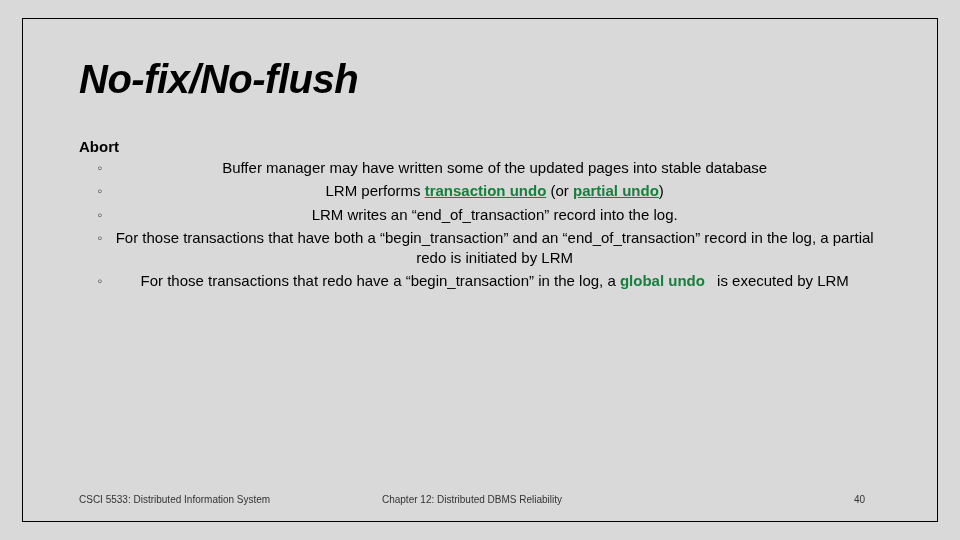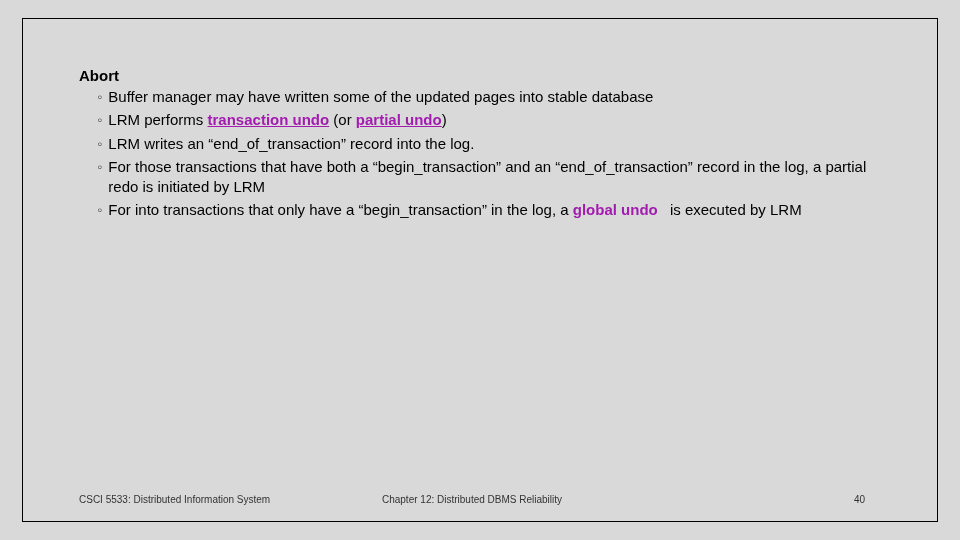--- a/index.html
+++ b/index.html
@@ -39,41 +39,43 @@
     line-height: 1.35;
     margin: 3px 0 3px 18px;
   }
   .bullet-mark {
     flex: 0 0 auto;
     margin-right: 6px;
     color: #555;
   }
   .bullet-text {
     flex: 1 1 auto;
+    text-align: center;
   }
-  .red { color: #a21caf; font-weight: bold; }
+  .red { color: #15803d; font-weight: bold; }
   .bold { font-weight: normal; margin-left: 8px; }
   .underline { text-decoration: underline; }
   .footer {
     position: absolute;
     left: 56px;
     right: 72px;
     bottom: 16px;
     display: flex;
     justify-content: space-between;
     font-size: 10px;
     color: #333;
   }
   .footer .center { position: absolute; left: 50%; transform: translateX(-50%); }
 </style>
 </head>
 <body>
 
 <div class="slide">
 
+  <h1 class="title">No-fix/No-flush</h1>
 
   <div class="section-head">Abort</div>
   <div class="bullet-row">
     <span class="bullet-mark">◦</span>
     <span class="bullet-text">Buffer manager may have written some of the updated pages into stable database</span>
   </div>
   <div class="bullet-row">
     <span class="bullet-mark">◦</span>
     <span class="bullet-text">
       <span>LRM  performs </span><span class="red underline">transaction undo</span><span> (or </span><span class="red underline">partial undo</span><span>)</span>
@@ -85,21 +87,21 @@
     <span class="bullet-text">LRM writes an “end_of_transaction” record into the log.</span>
   </div>
 
   <div class="bullet-row">
     <span class="bullet-mark">◦</span>
     <span class="bullet-text">For those transactions that have both a “begin_transaction” and an “end_of_transaction” record in the log, a partial redo is initiated by LRM</span>
   </div>
   <div class="bullet-row">
     <span class="bullet-mark">◦</span>
     <span class="bullet-text">
-      <span>For into transactions that only have a “begin_transaction” in the log, a </span><span class="red">global undo</span><span class="bold"> is executed by LRM</span>
+      <span>For those transactions that redo have a “begin_transaction” in the log, a </span><span class="red">global undo</span><span class="bold"> is executed by LRM</span>
     </span>
   </div>
 
   <div class="footer">
     <span>CSCI 5533: Distributed Information System</span>
     <span class="center">Chapter 12: Distributed DBMS Reliability</span>
     <span>40</span>
   </div>
 
 </div>

